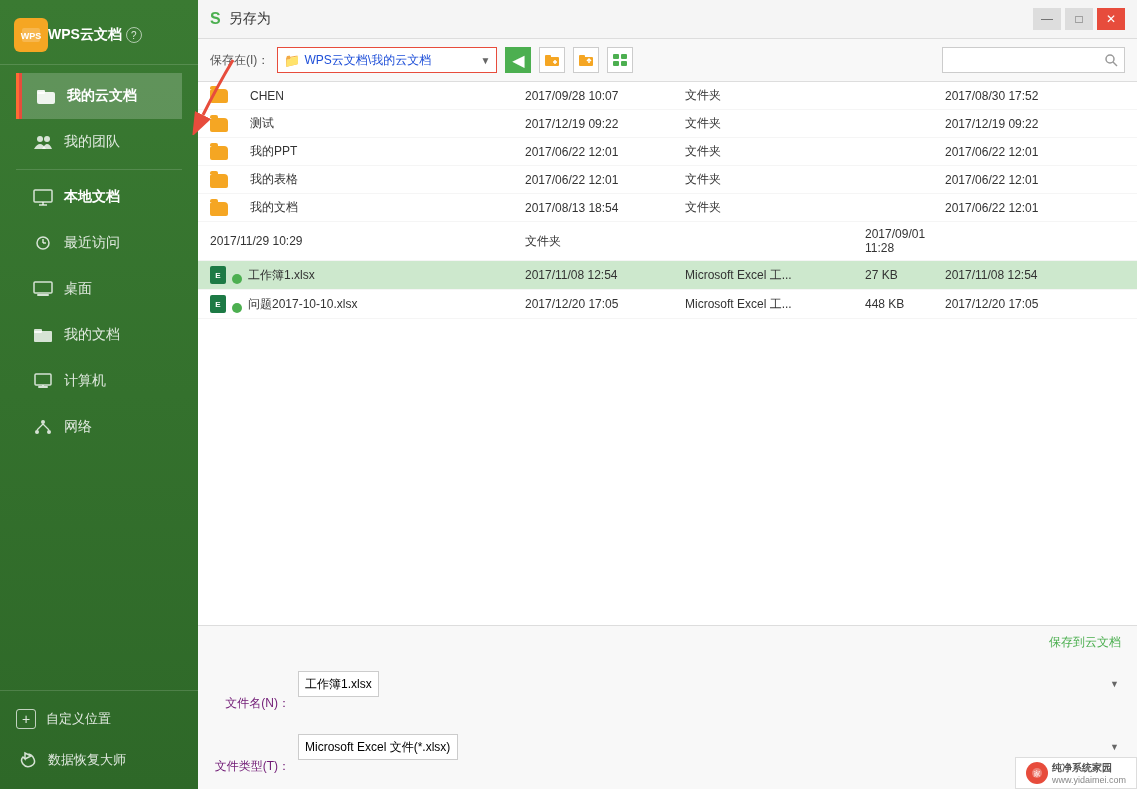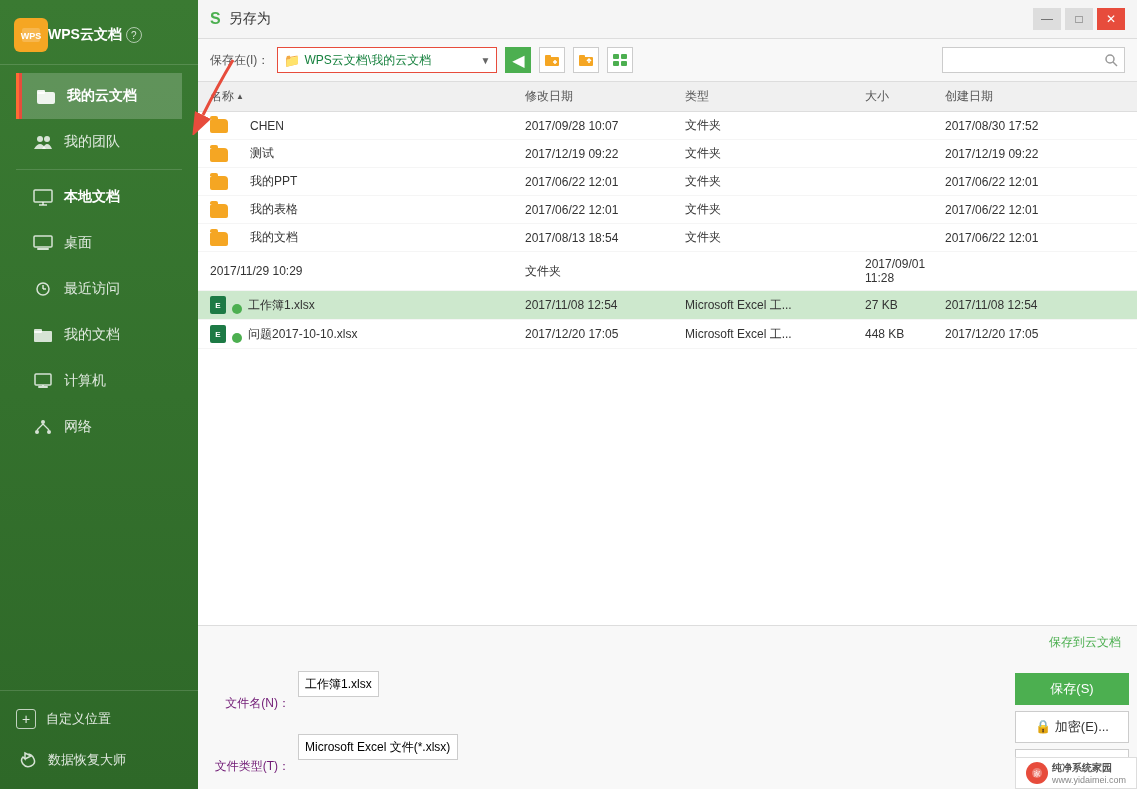--- a/index.html
+++ b/index.html
@@ -221,21 +221,21 @@
       cursor: pointer;
     }
 
     .path-folder-icon {
       color: #f5a623;
       font-size: 13px;
     }
 
     .path-text {
       font-size: 12px;
-      color: #15803d;
+      color: #1d4ed8;
       flex: 1;
     }
 
     .path-arrow {
       font-size: 10px;
       color: #666;
     }
 
     .toolbar-btn {
       width: 26px;
@@ -541,36 +541,36 @@
             <line x1="6" y1="17" x2="14" y2="17" stroke="rgba(255,255,255,0.8)" stroke-width="1.5"></line>
             <line x1="10" y1="14" x2="10" y2="17" stroke="rgba(255,255,255,0.8)" stroke-width="1.5"></line>
           </svg>
         </div>
         <span>本地文档</span>
       </div>
 
       <div class="nav-item">
         <div class="nav-icon">
           <svg width="20" height="18" viewBox="0 0 20 18">
-            <rect x="1" y="2" width="18" height="11" rx="1" fill="none" stroke="rgba(255,255,255,0.8)" stroke-width="1.5"></rect>
-            <rect x="4" y="14" width="12" height="2" rx="1" fill="rgba(255,255,255,0.8)"></rect>
-          </svg>
-        </div>
-        <span>桌面</span>
+            <circle cx="10" cy="9" r="6" fill="none" stroke="rgba(255,255,255,0.8)" stroke-width="1.5"></circle>
+            <line x1="10" y1="9" x2="10" y2="5" stroke="rgba(255,255,255,0.8)" stroke-width="1.5"></line>
+            <line x1="10" y1="9" x2="13" y2="9" stroke="rgba(255,255,255,0.8)" stroke-width="1.5"></line>
+          </svg>
+        </div>
+        <span>最近访问</span>
       </div>
 
       <div class="nav-item">
         <div class="nav-icon">
           <svg width="20" height="18" viewBox="0 0 20 18">
-            <circle cx="10" cy="9" r="6" fill="none" stroke="rgba(255,255,255,0.8)" stroke-width="1.5"></circle>
-            <line x1="10" y1="9" x2="10" y2="5" stroke="rgba(255,255,255,0.8)" stroke-width="1.5"></line>
-            <line x1="10" y1="9" x2="13" y2="9" stroke="rgba(255,255,255,0.8)" stroke-width="1.5"></line>
-          </svg>
-        </div>
-        <span>最近访问</span>
+            <rect x="1" y="2" width="18" height="11" rx="1" fill="none" stroke="rgba(255,255,255,0.8)" stroke-width="1.5"></rect>
+            <rect x="4" y="14" width="12" height="2" rx="1" fill="rgba(255,255,255,0.8)"></rect>
+          </svg>
+        </div>
+        <span>桌面</span>
       </div>
 
       <div class="nav-item">
         <div class="nav-icon">
           <svg width="20" height="18" viewBox="0 0 20 18">
             <rect x="1" y="5" width="18" height="11" rx="1" fill="rgba(255,255,255,0.8)"></rect>
             <rect x="1" y="3" width="8" height="4" rx="1" fill="rgba(255,255,255,0.8)"></rect>
           </svg>
         </div>
         <span>我的文档</span>
@@ -666,38 +666,20 @@
       <div class="search-box">
         <input type="text" class="search-input" placeholder="" style="">
         <svg width="14" height="14" viewBox="0 0 14 14">
           <circle cx="6" cy="6" r="4" fill="none" stroke="#999" stroke-width="1.5"></circle>
           <line x1="9" y1="9" x2="13" y2="13" stroke="#999" stroke-width="1.5"></line>
         </svg>
       </div>
     </div>
 
     <div class="file-list-area">
-      <div class="file-list-header">
-        <div class="header-cell">
-          <span>名称</span>
-          <span class="sort-arrow">▲</span>
-        </div>
-        <div class="header-cell">
-          <span>修改日期</span>
-        </div>
-        <div class="header-cell">
-          <span>类型</span>
-        </div>
-        <div class="header-cell">
-          <span>大小</span>
-        </div>
-        <div class="header-cell">
-          <span>创建日期</span>
-        </div>
-      </div>
 
       <div class="file-list-body">
 
       <div class="file-row">
     <div class="file-name-cell">
       <div class="folder-icon"></div>
       <div style="width:10px"></div>
       <span>CHEN</span>
     </div>
     <span>2017/09/28 10:07</span>
@@ -795,25 +777,20 @@
       <div class="form-row">
         <span class="form-label">文件类型(T)：</span>
         <div class="select-wrapper">
           <select class="form-select">
             <option>Microsoft Excel 文件(*.xlsx)</option>
           </select>
         </div>
       </div>
     </div>
 
-    <div class="action-area">
-      <button class="action-btn primary">保存(S)</button>
-      <button class="action-btn secondary">🔒 加密(E)...</button>
-      <button class="action-btn secondary">一...</button>
-    </div>
 
     <div class="watermark" style="position:absolute;bottom:0;right:0;z-index:10;background:white;border:1px solid #ddd;padding:3px 10px;display:flex;align-items:center;gap:4px;">
       <div style="width:22px;height:22px;background:#e74c3c;border-radius:50%;display:flex;align-items:center;justify-content:center;">
         <svg width="14" height="14" viewBox="0 0 14 14">
             <circle cx="7" cy="7" r="5" fill="white" opacity="0.3"></circle>
             <text x="7" y="10" text-anchor="middle" font-size="7" fill="white">家</text>
           </svg>
       </div>
       <div style="font-size:10px;color:#555;">
         <div style="font-weight:bold;">纯净系统家园</div>

